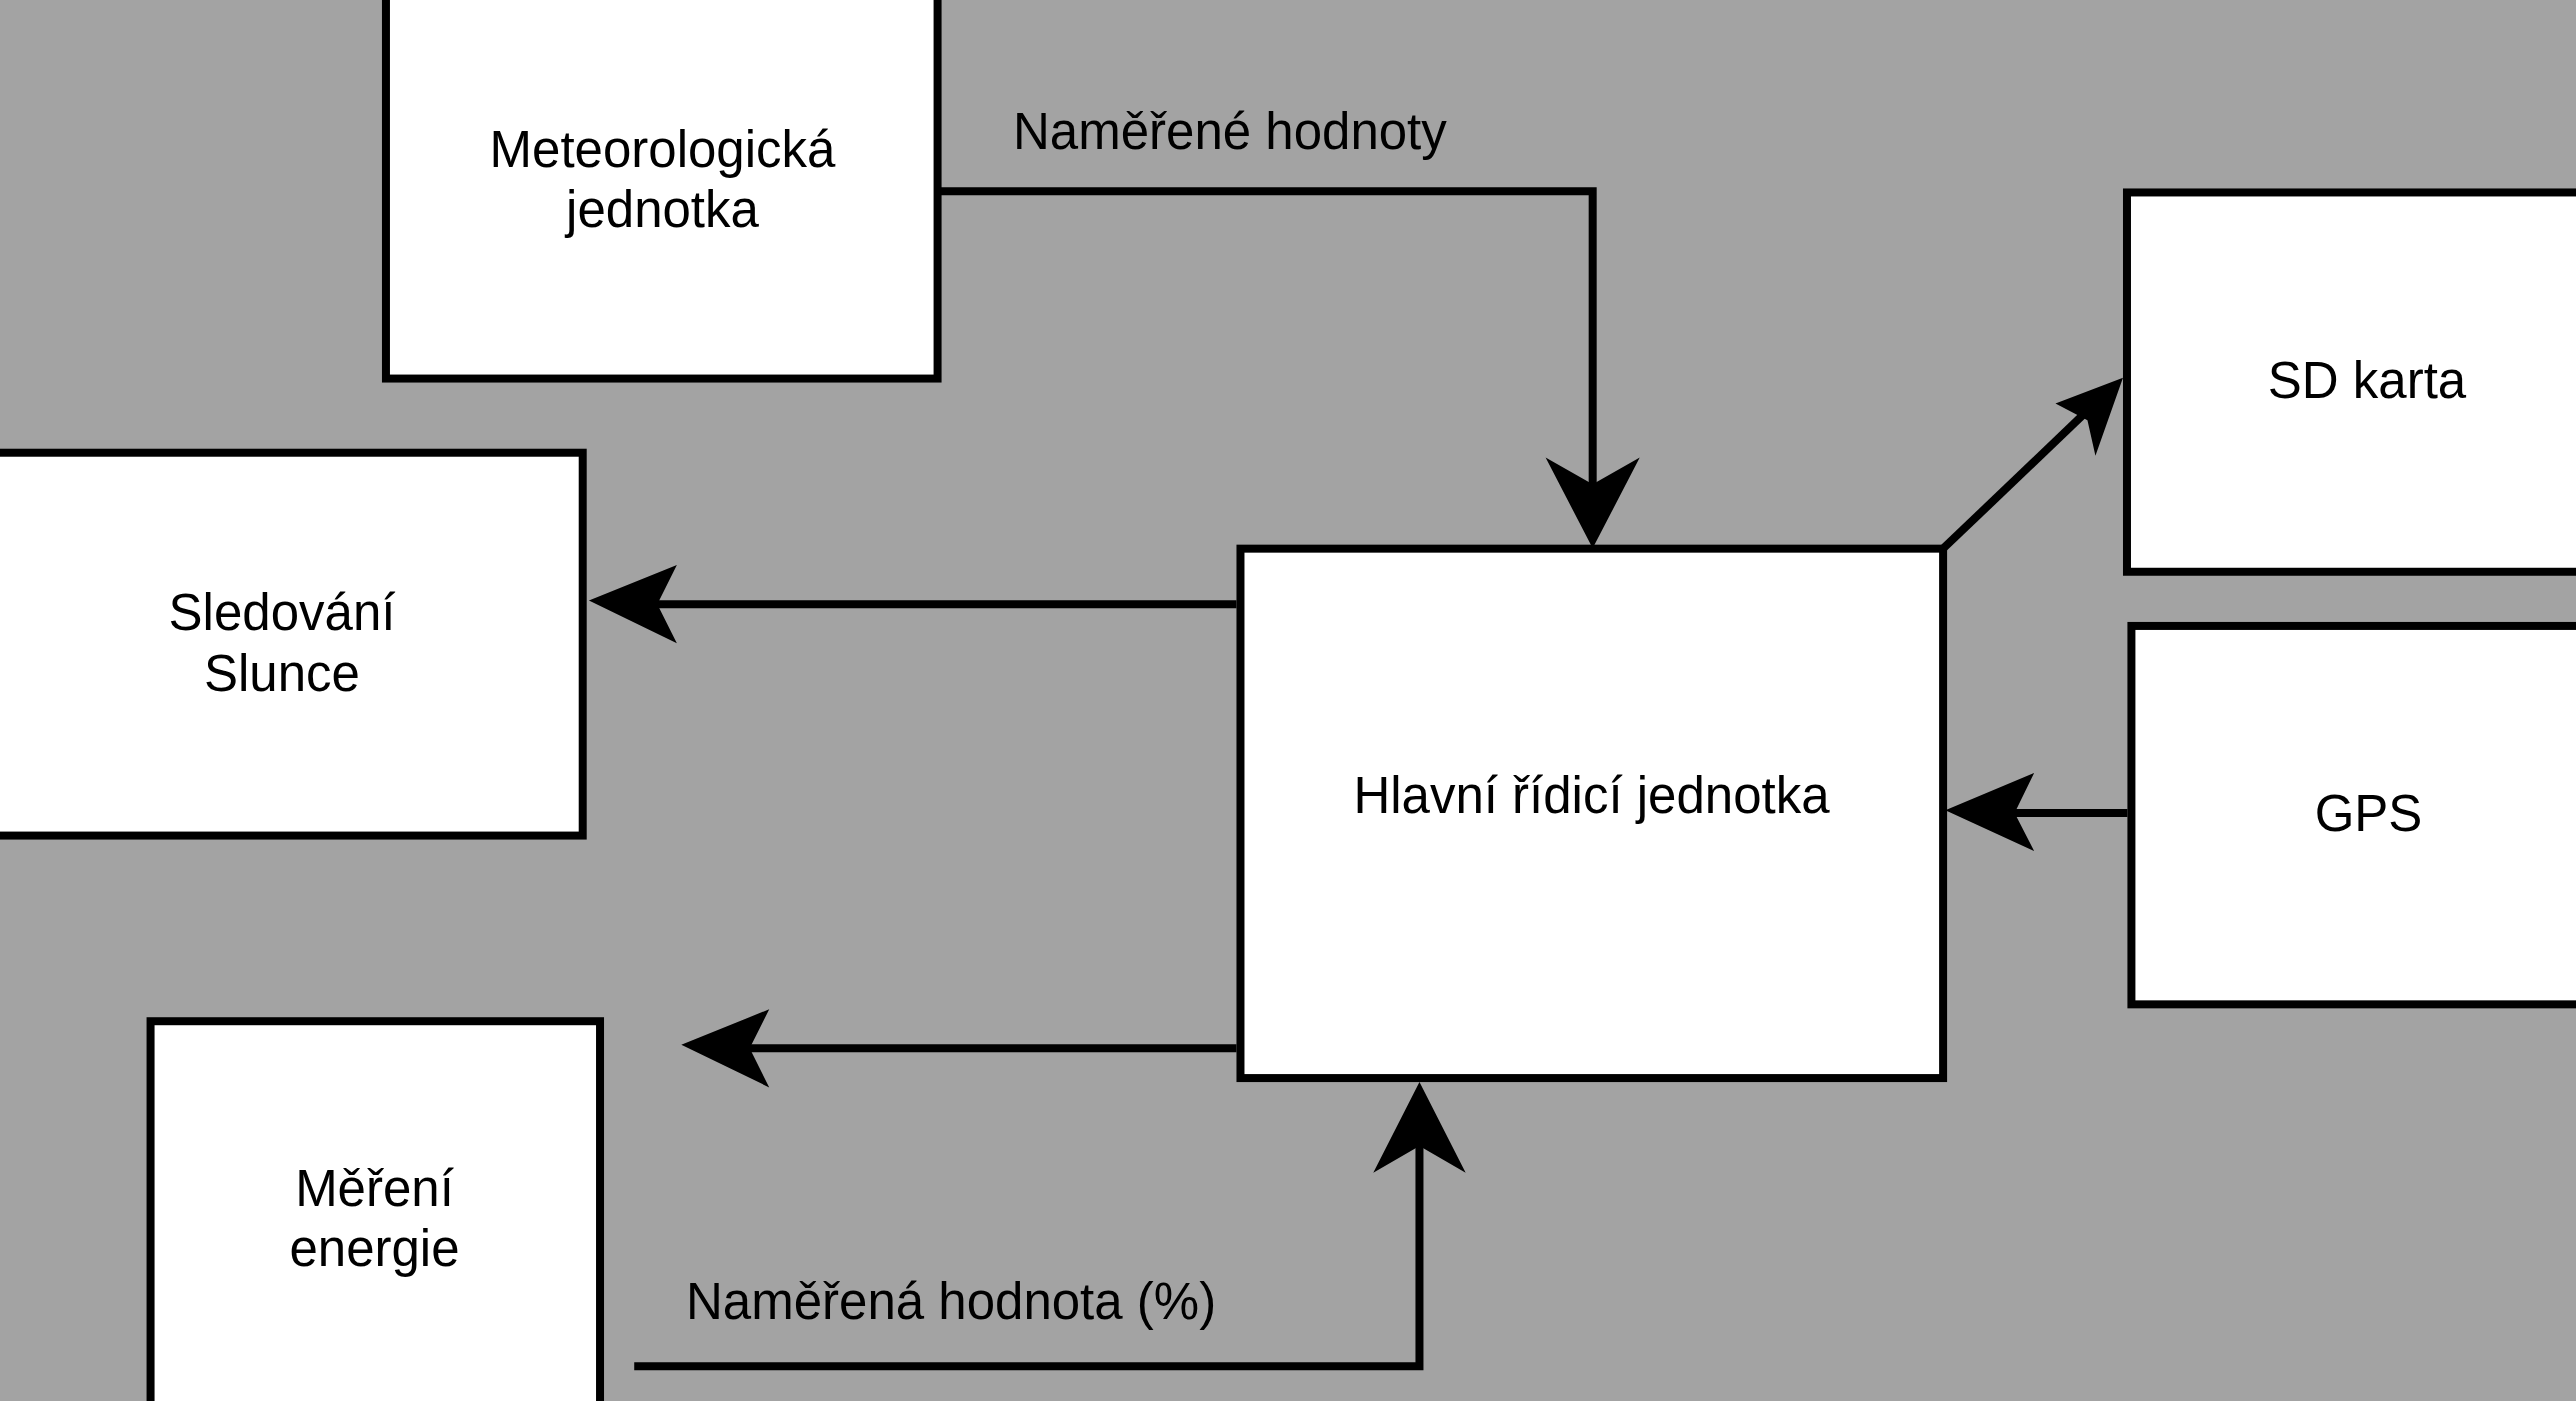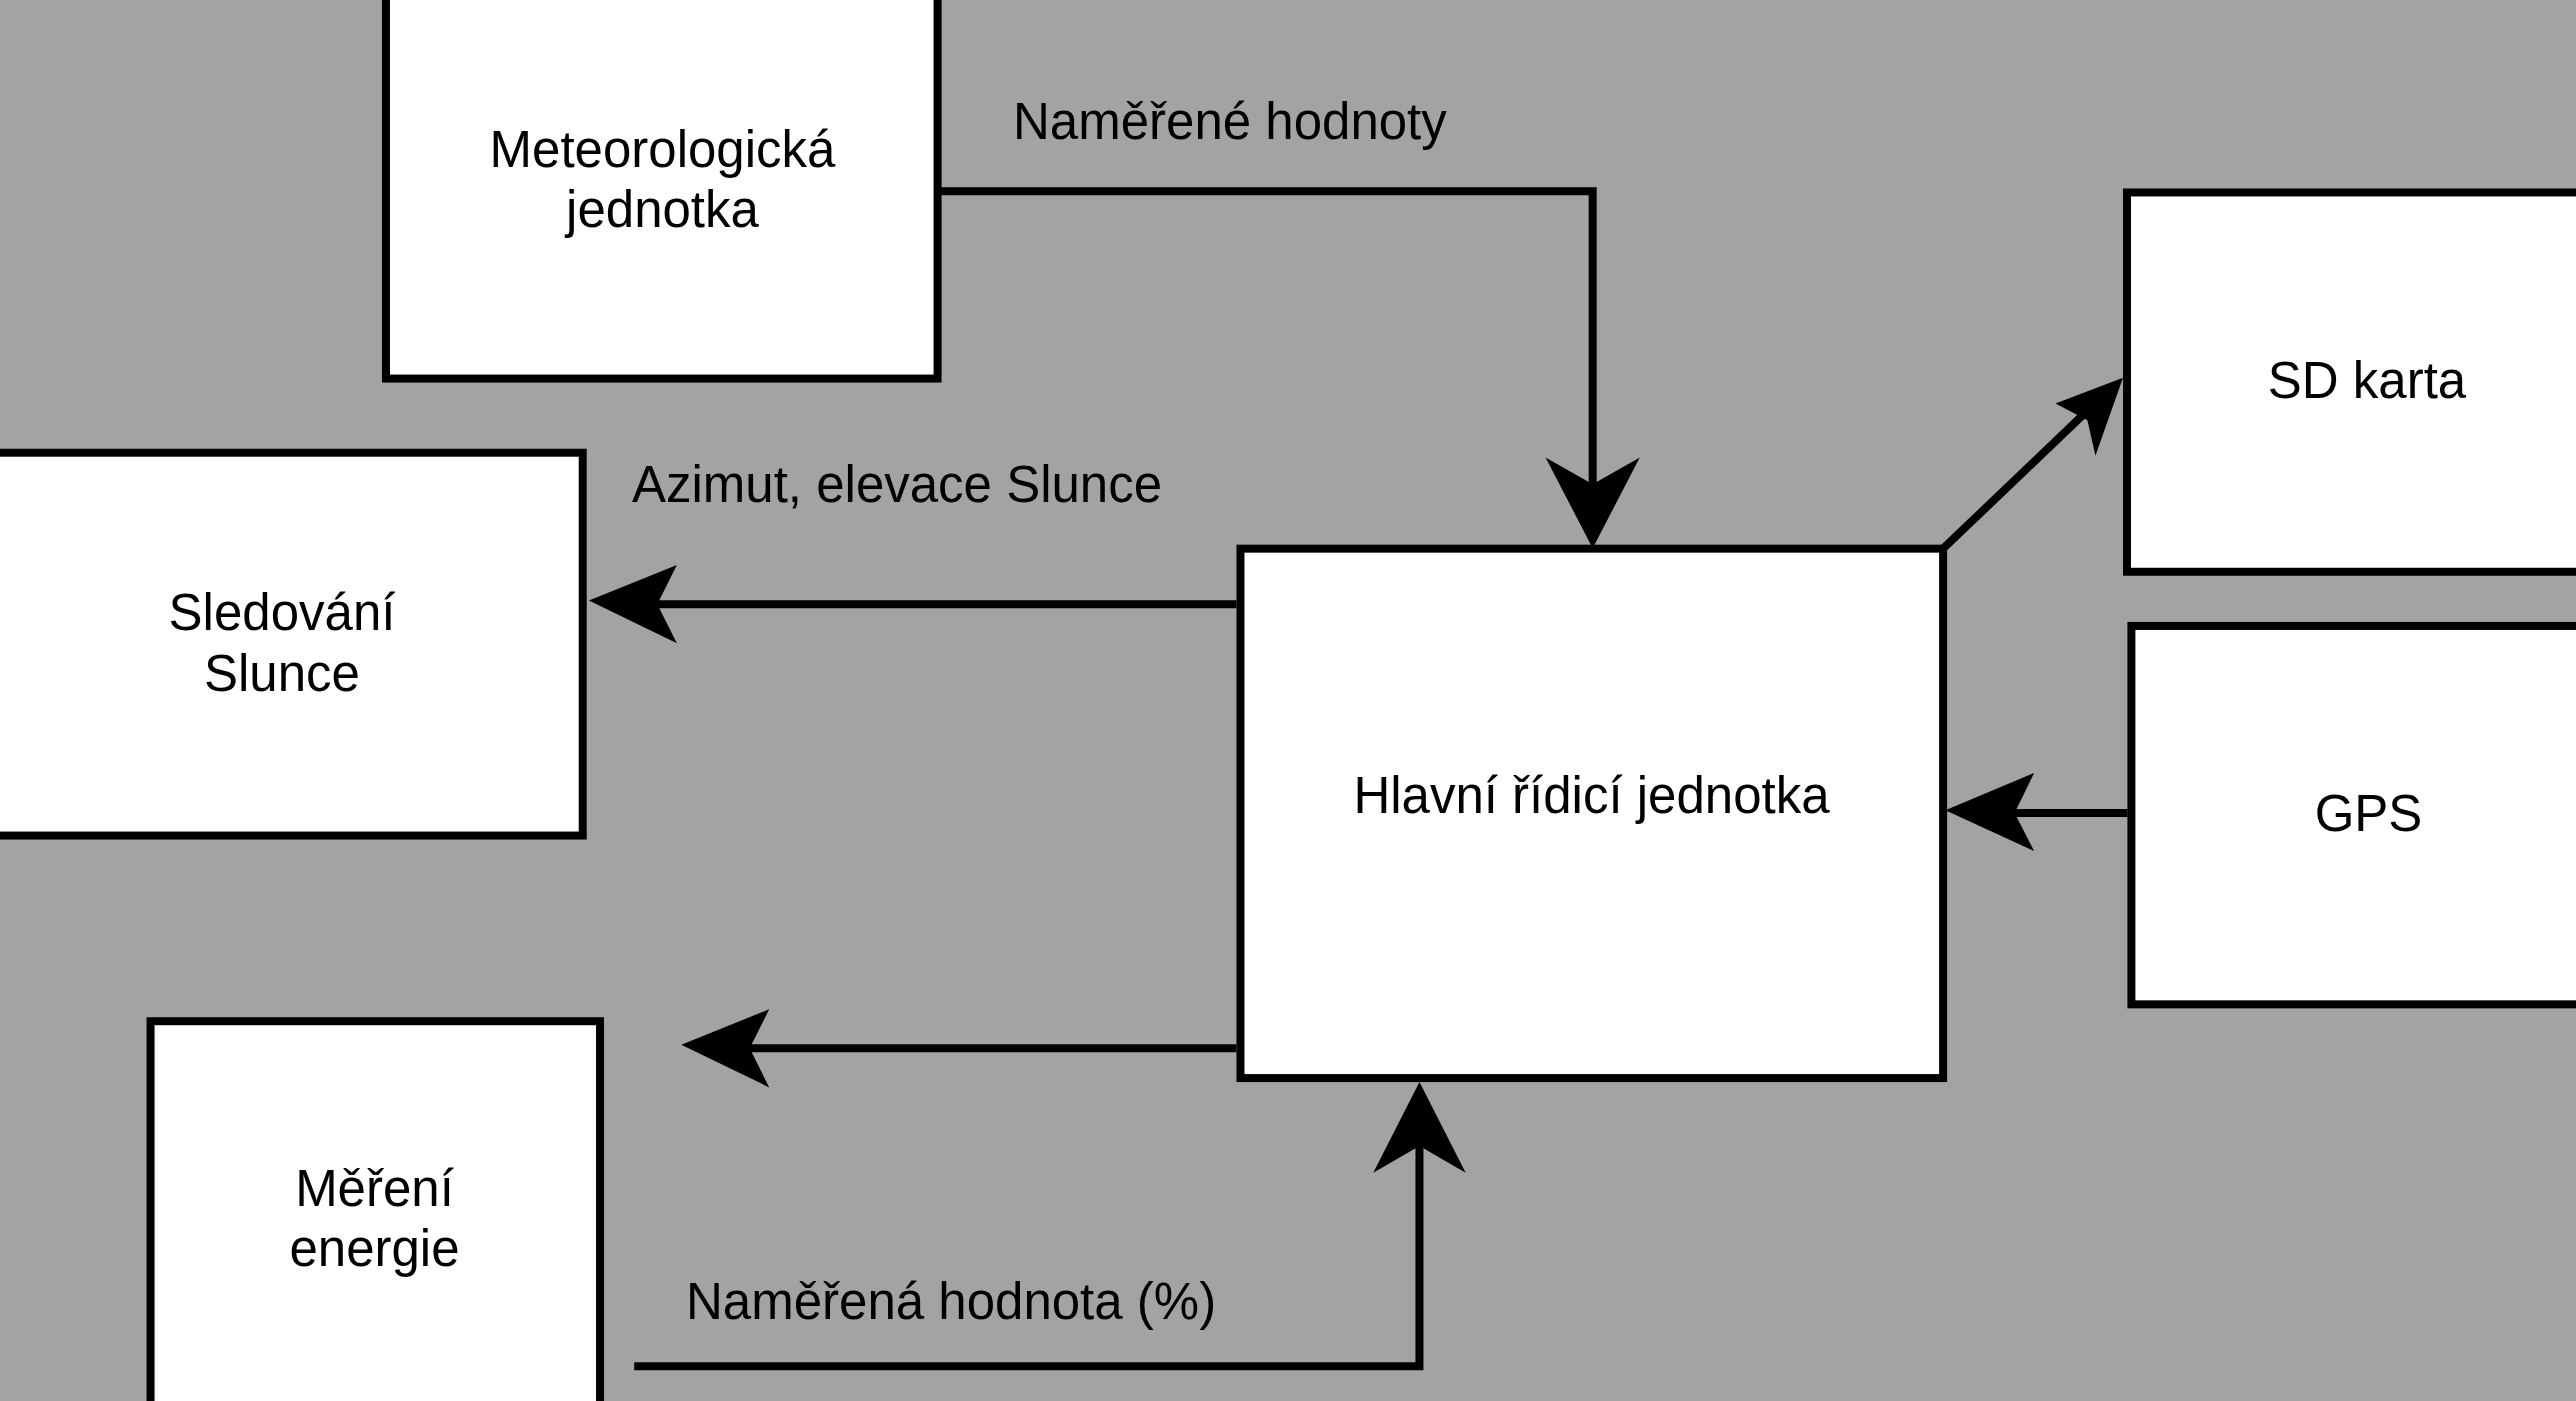--- a/index.html
+++ b/index.html
@@ -126,21 +126,20 @@
 
   <div class="node-label" style="left:150px; top:1021px; width:449px; height:396px;">Měření
 energie</div>
 
   <div class="node-label" style="left:1240px; top:532px; width:703px; height:529px;">Hlavní řídicí jednotka</div>
 
   <div class="node-label" style="left:2127px; top:192px; width:480px; height:379px;">SD karta</div>
 
   <div class="node-label" style="left:2131px; top:625px; width:475px; height:378px;">GPS</div>
 
-  <div class="edge-label" style="left:1013px; top:92px;">Naměřené hodnoty</div>
+  <div class="edge-label" style="left:1013px; top:102px;">Naměřené hodnoty</div>
 
-  <div class="edge-label" style="left:632px; top:455px;">Azimut, elevace Slunce</div>
 
 
   <div class="edge-label" style="left:686px; top:1272px;text-align:right;">Naměřená hodnota (%)</div>
 
 </div>
 
 
 </body></html>

